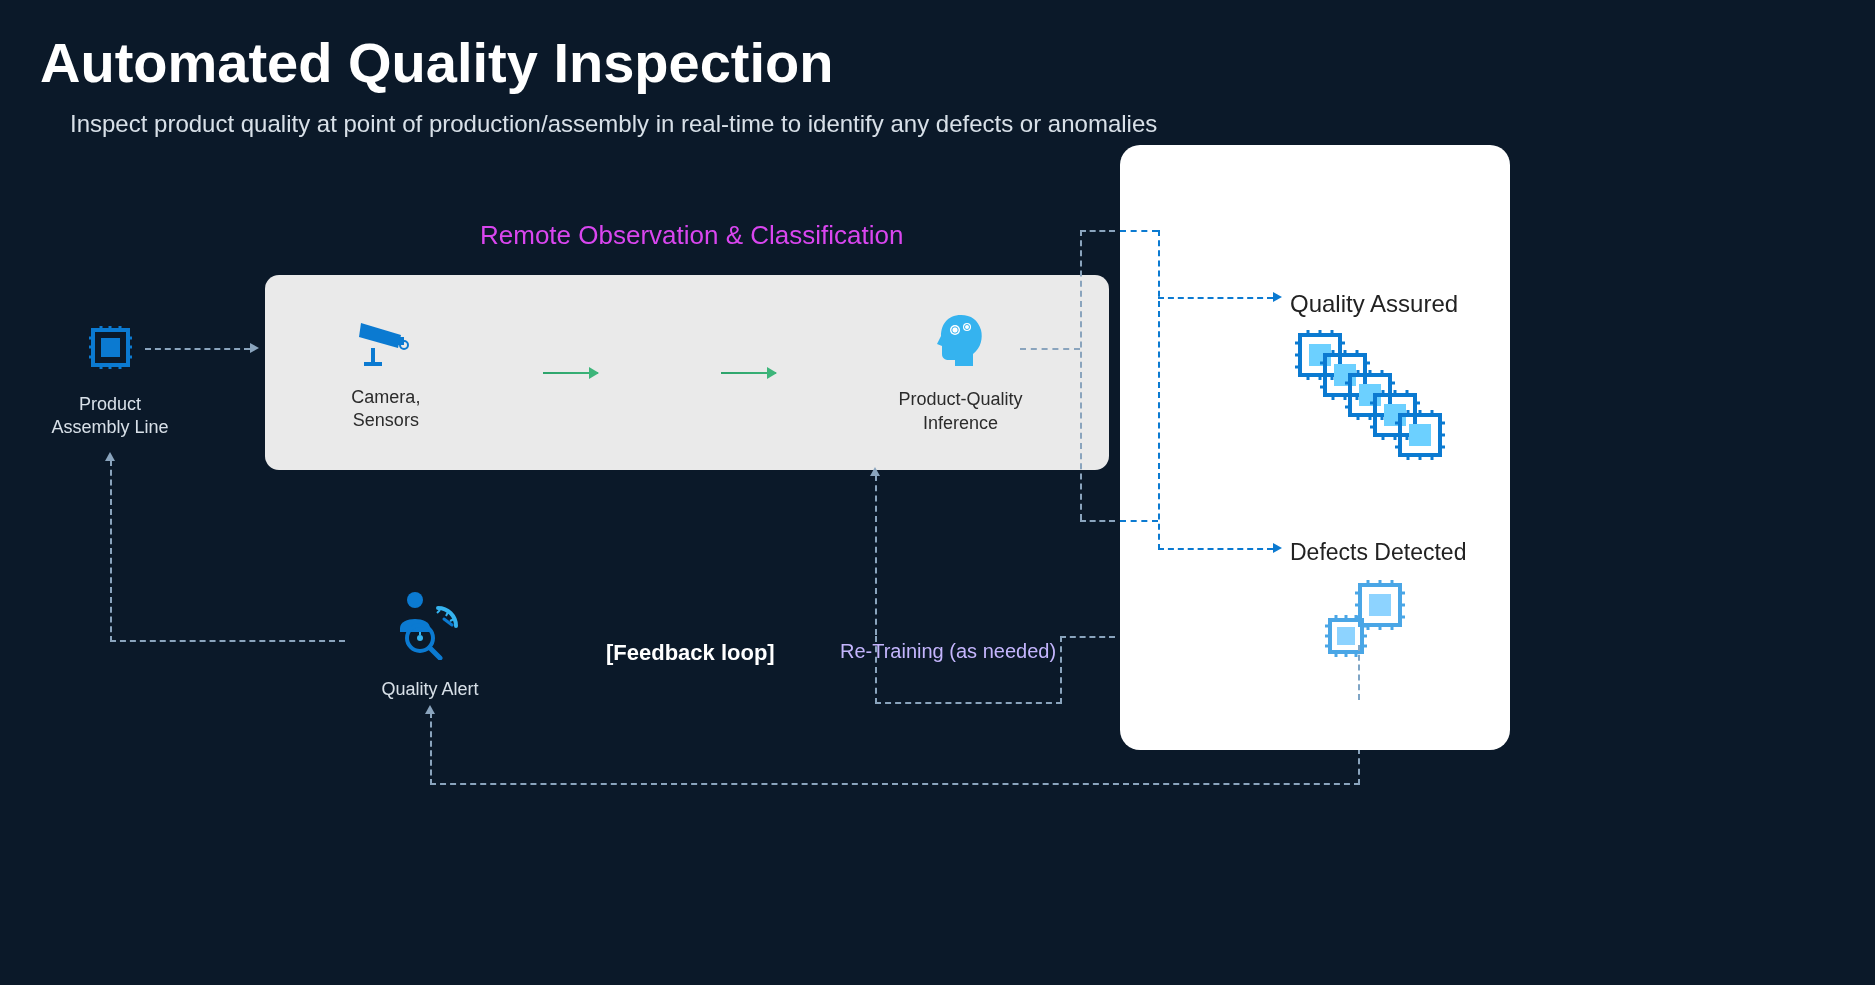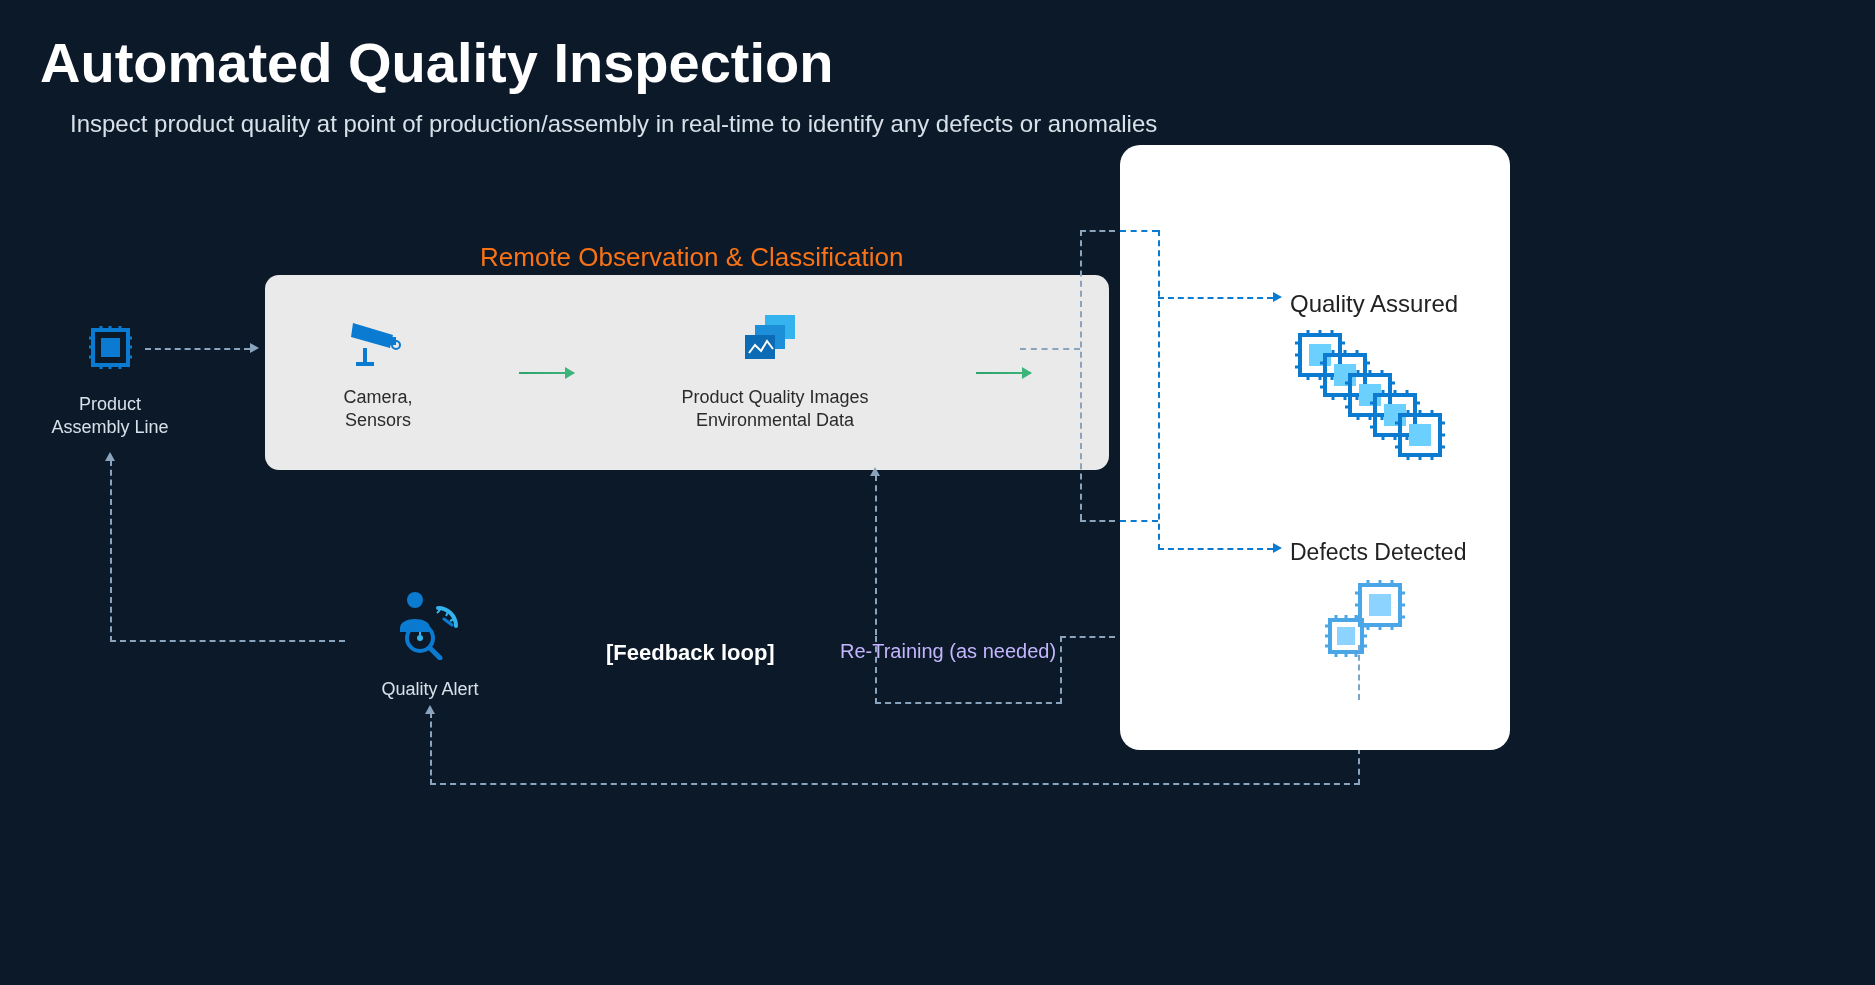--- a/index.html
+++ b/index.html
@@ -23,25 +23,25 @@
   .subtitle {
     position: absolute;
     top: 110px;
     left: 70px;
     font-size: 24px;
     font-weight: 400;
     color: #d8e0e8;
   }
   .section-title-remote {
     position: absolute;
-    top: 242px;
+    top: 220px;
     left: 480px;
     font-size: 26px;
     font-weight: 500;
-    color: #f97316;
+    color: #d946ef;
   }
   .remote-box {
     position: absolute;
     top: 275px;
     left: 265px;
     width: 844px;
     height: 195px;
     background: #eaeaea;
     border-radius: 14px;
     display: flex;
@@ -239,35 +239,36 @@
         <rect x="15" y="35" width="4" height="14" fill="#0b7ad1"></rect>
         <rect x="8" y="49" width="18" height="4" fill="#0b7ad1"></rect>
       </svg>
     </span>
     <div class="node-label-dark" style="white-space: pre-line;">Camera,
 Sensors</div>
   </div>
 
   <div class="green-arrow"></div>
 
+
+  <div class="green-arrow"></div>
+
   <div class="node">
     <span>
-      <svg width="65" height="55" viewBox="0 0 65 55">
-        <rect x="22" y="2" width="30" height="24" fill="#35b3ef"></rect>
-        <rect x="12" y="12" width="30" height="24" fill="#1c8fd8"></rect>
-        <rect x="2" y="22" width="30" height="24" fill="#0b6cb5"></rect>
-        <polyline points="6,40 12,32 18,38 24,28 30,36" fill="none" stroke="#fff" stroke-width="2"></polyline>
+      <svg width="60" height="60" viewBox="0 0 60 60">
+        <path d="M30 5 C16 5 10 15 10 26 L6 34 L11 36 L11 44 C11 48 14 50 18 50 L24 50 L24 56 L42 56 L42 44 C50 38 52 28 50 20 C47 10 40 5 30 5 Z" fill="#35b3ef"></path>
+        <circle cx="24" cy="20" r="5" fill="#fff"></circle>
+        <circle cx="36" cy="17" r="4" fill="#fff"></circle>
+        <circle cx="24" cy="20" r="3.2" fill="none" stroke="#35b3ef" stroke-width="1"></circle>
+        <circle cx="36" cy="17" r="2.5" fill="none" stroke="#35b3ef" stroke-width="1"></circle>
       </svg>
     </span>
-    <div class="node-label-dark" style="white-space: pre-line;">Product Quality Images
-Environmental Data</div>
+    <div class="node-label-dark" style="white-space: pre-line;">Product-Quality
+Inference</div>
   </div>
-
-  <div class="green-arrow"></div>
-
 </div>
 
 <div class="dashed-h" style="top:348px; left:1020px; width:60px;"></div>
 <div class="dashed-v" style="top:230px; left:1080px; height:290px;"></div>
 <div class="dashed-h" style="top:230px; left:1080px; width:35px;"></div>
 <div class="dashed-h" style="top:520px; left:1080px; width:35px;"></div>
 
 <div class="quality-alert-node node">
   <span>
     <svg width="80" height="70" viewBox="0 0 80 70">

